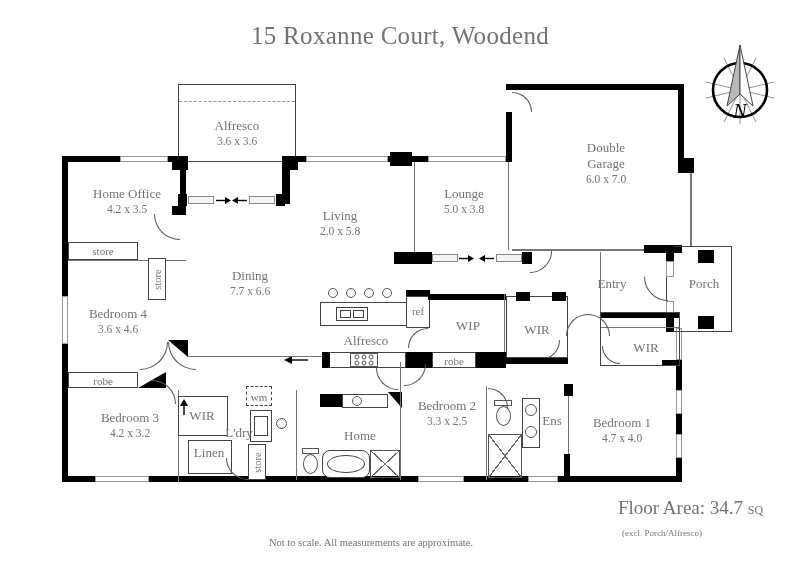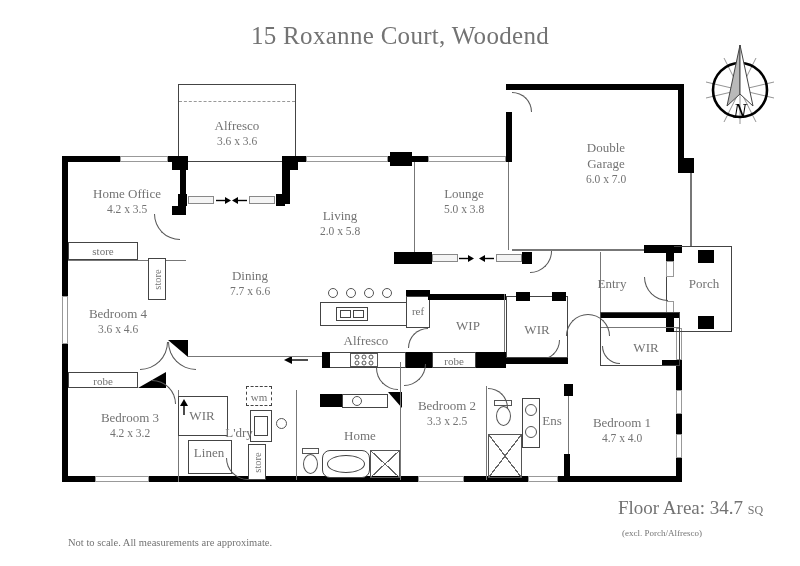--- a/index.html
+++ b/index.html
@@ -26,21 +26,21 @@
     linear-gradient(to top right,transparent calc(50% - .6px),#666 calc(50% - .6px),#666 calc(50% + .6px),transparent calc(50% + .6px)),
     linear-gradient(to bottom right,transparent calc(50% - .6px),#666 calc(50% - .6px),#666 calc(50% + .6px),transparent calc(50% + .6px));}
   .circ{position:absolute;border:1px solid #555;border-radius:50%;background:#fff;box-sizing:border-box;}
   .arr{position:absolute;}
   .arr line{stroke:#000;stroke-width:1.4;}
   .arr polygon{fill:#000;}
   
   .floor-area{position:absolute;left:618px;top:497px;width:180px;font-size:19px;}
   .floor-area .unit{font-size:12px;}
   .floor-excl{position:absolute;left:622px;top:528px;font-size:9px;}
-  .notes{position:absolute;left:68px;top:537px;width:622px;text-align:left;font-size:10.5px;line-height:1.15;}
+  .notes{position:absolute;left:60px;top:537px;width:622px;text-align:center;font-size:10.5px;line-height:1.15;}
 </style>
 </head>
 <body>
 
 <div class="canvas">
 
   <div class="title">15 Roxanne Court, Woodend</div>
 
   <svg style="position:absolute;left:702px;top:42px" width="76" height="94" viewBox="0 0 76 94">
     <g stroke="#888" stroke-width="0.9">

